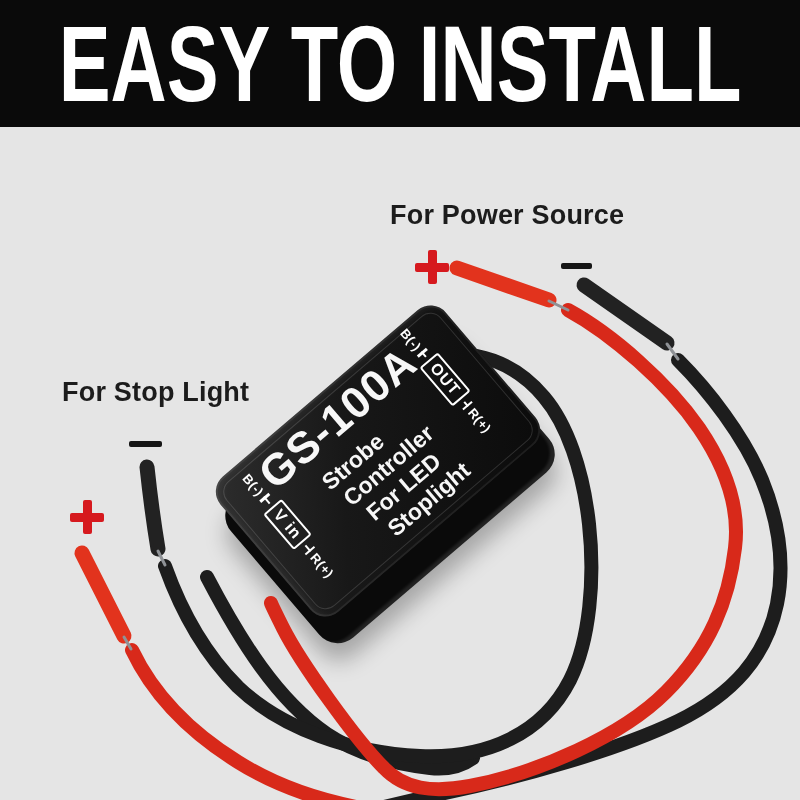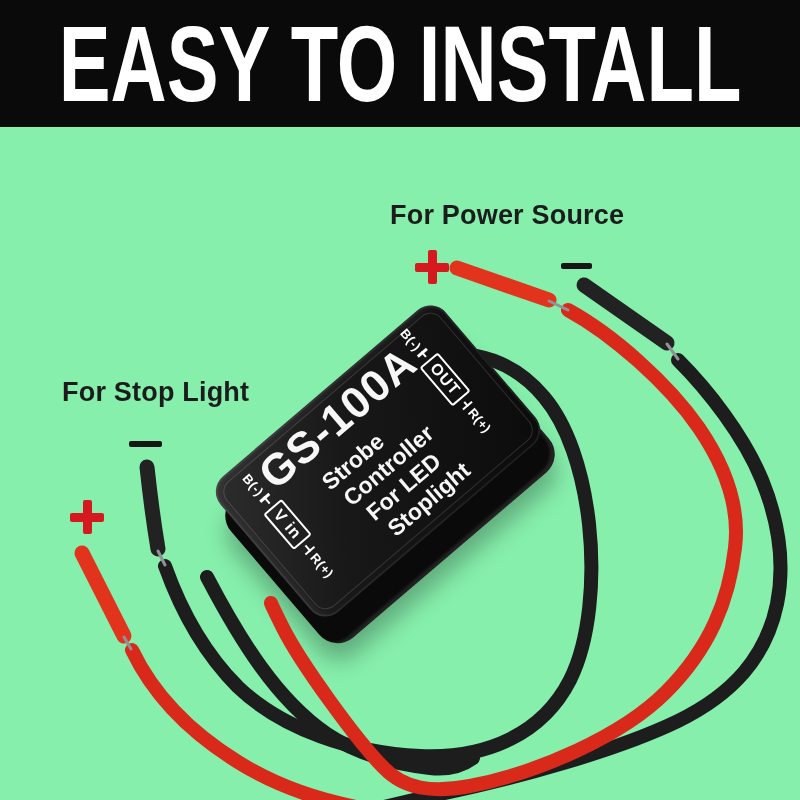--- a/index.html
+++ b/index.html
@@ -1,16 +1,16 @@
 <!DOCTYPE html>
 <html style="--banner_bg: #0a0a0a; --banner_text: #ffffff; --label_text: #1c1c1c; --plus_red: #d6191e; --minus_black: #161616; --wire_red: #d8291a; --wire_red_tip: #e2331d; --wire_black: #1d1d1d; --wire_black_tip: #222222; --exposed_wire: #8f9296; --device_text: #f7f7f7;"><head>
 <meta charset="utf-8">
 <style>
   html,body{margin:0;padding:0;background:#fff;}
-  .stage{position:relative;width:800px;height:800px;background:#86efac;overflow:hidden;
+  .stage{position:relative;width:800px;height:800px;background:#e5e5e5;overflow:hidden;
          font-family:"Liberation Sans",sans-serif;}
 
   
   .banner{position:absolute;left:0;top:0;width:800px;height:127px;background:var(--banner_bg);
           display:flex;align-items:center;justify-content:center;}
   .banner-title{font-weight:bold;font-size:108px;line-height:1;color:var(--banner_text);
                 transform:scaleX(0.72);white-space:nowrap;letter-spacing:0px;}
 
   
   .label{position:absolute;font-weight:bold;font-size:27px;color:var(--label_text);

